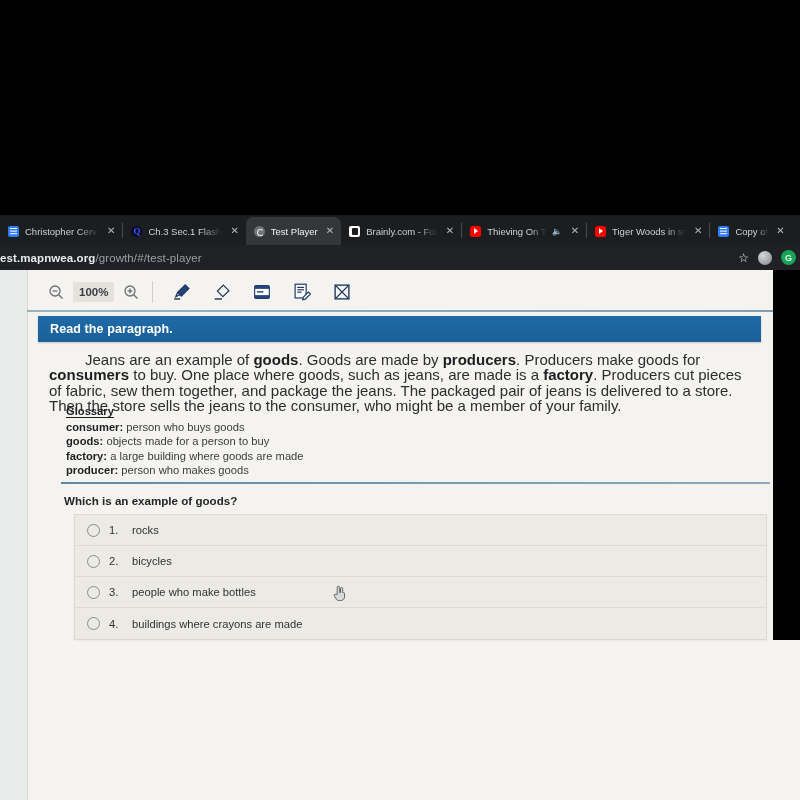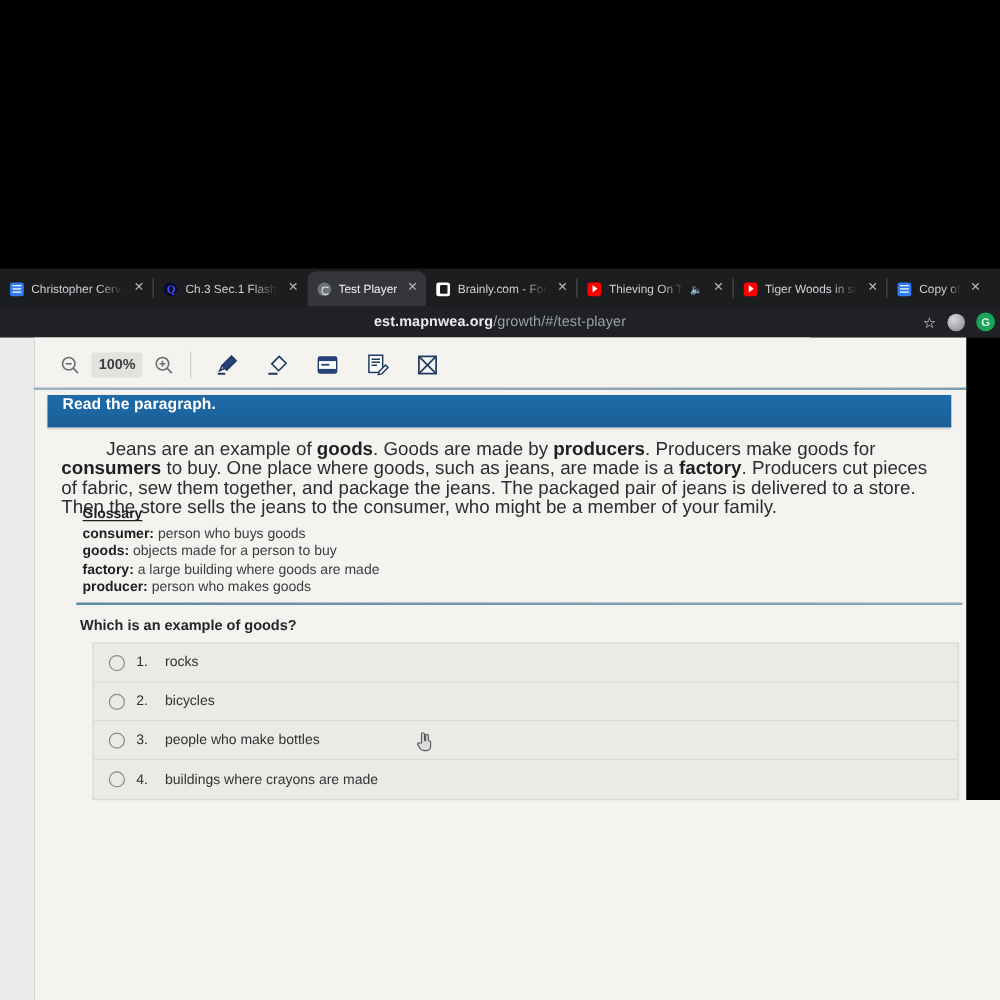--- a/index.html
+++ b/index.html
@@ -65,21 +65,21 @@
                         background:#1b1c1e; border-radius:1px; }
   .fav-yt { background: #f00; border-radius: 2.5px; position: relative; }
   .fav-yt::after { content:""; position:absolute; left:4px; top:2.5px;
                    border-left: 4px solid #fff; border-top: 3px solid transparent;
                    border-bottom: 3px solid transparent; }
   .mute-icon { font-size: 8px; color: #c9cbce; }
 
   .urlbar {
     position: relative; height: 25px; width: 800px;
     background: #202124;
-    display: flex; align-items: center; justify-content: center;
+    display: flex; align-items: center;
   }
   .url-text {
     font-size: 11.5px; color: #9aa0a6; letter-spacing: .1px;
     padding-left: 0px; white-space: nowrap;
   }
   .url-text b { color: #e8eaed; font-weight: 700; }
   .url-right {
     position: absolute; right: 4px; top: 0; height: 25px;
     display: flex; align-items: center; gap: 9px;
   }
@@ -122,21 +122,21 @@
   .tb-sep-line {
     position: absolute; left: 0; top: 40px; width: 746px; height: 2px;
     background: linear-gradient(to right, #8ba6b8, #6d8fa6);
     opacity: .85;
   }
 
   
   .blue-bar {
     position: absolute; left: 11px; top: 46px; width: 723px; height: 26px;
     background: linear-gradient(to bottom, #1e6ba8 0%, #1b6098 100%);
-    display: flex; align-items: flex-start;
+    display: flex; align-items: center;
     box-shadow: 0 1px 2px rgba(0,0,0,.18);
   }
   .blue-bar span {
     color: #ffffff; font-size: 12.5px; font-weight: 700;
     padding-left: 12px; letter-spacing: .1px;
   }
 
   
   .passage {
     position: absolute; left: 22px; top: 82px; width: 700px;

